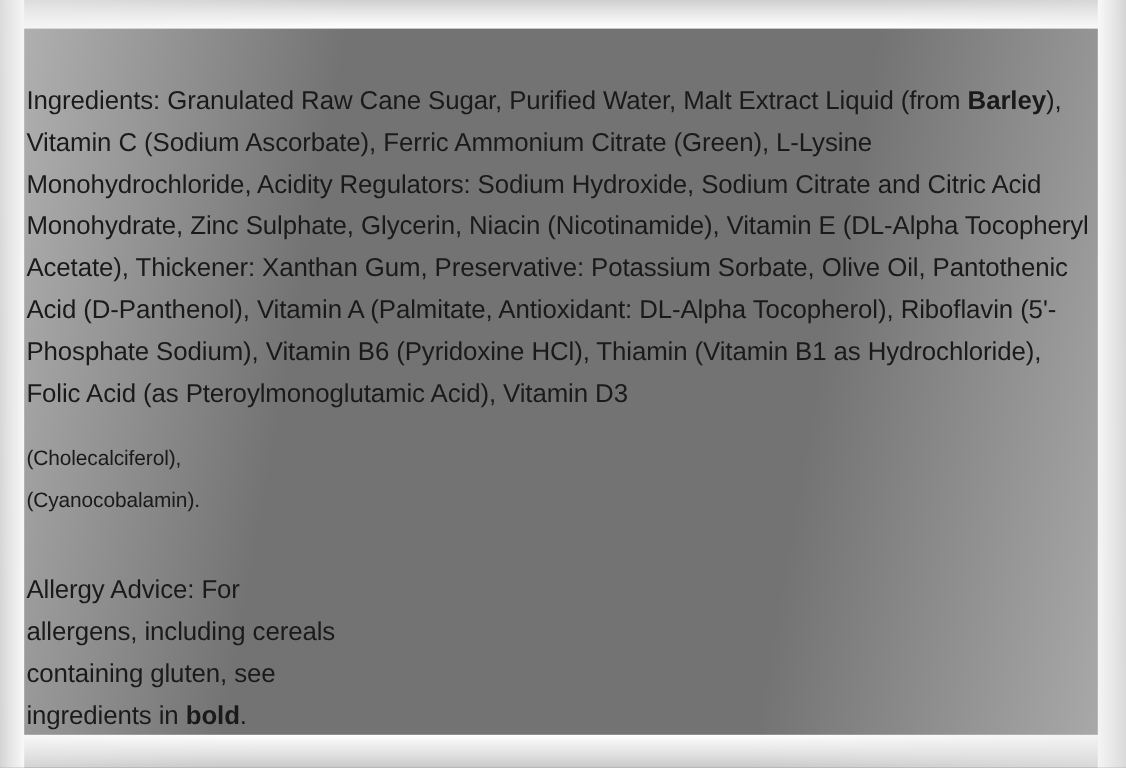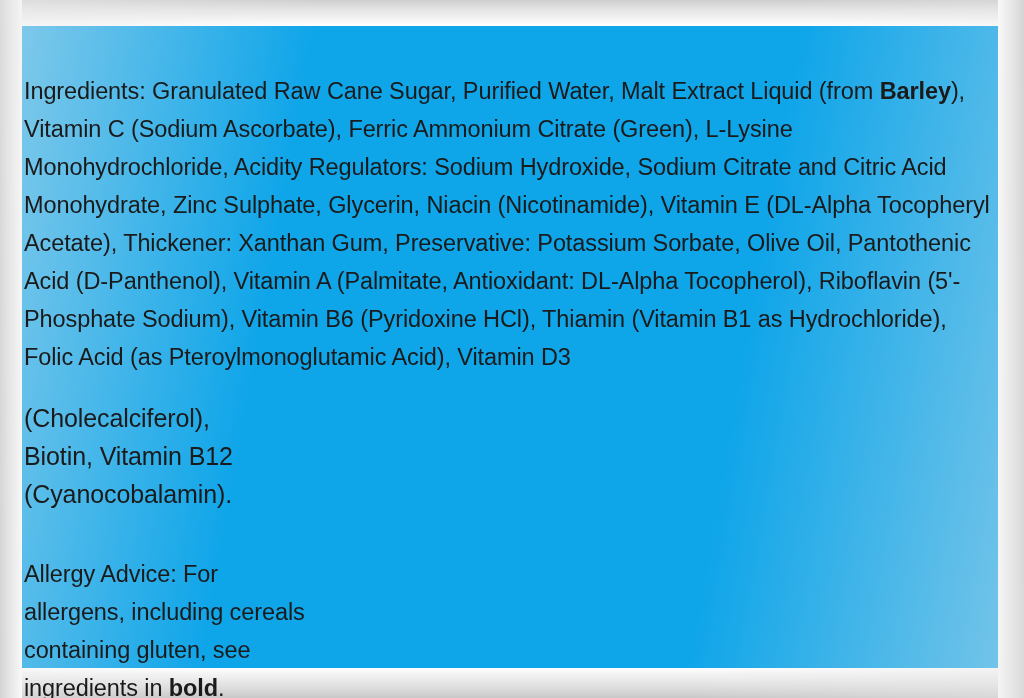--- a/index.html
+++ b/index.html
@@ -5,21 +5,21 @@
   html, body {
     margin: 0;
     padding: 0;
     background: #ffffff;
   }
   #page {
     position: relative;
     width: 1024px;
     height: 698px;
     overflow: hidden;
-    background: #0ea5e9;
+    background: #737373;
     font-family: "Liberation Sans", sans-serif;
   }
 
   
   .edge-top {
     position: absolute;
     left: 0; right: 0; top: 0;
     height: 26px;
     background: linear-gradient(to bottom, #cfcfcf 0%, #e3e3e3 35%, #f7f7f7 80%, #ffffff 100%);
     pointer-events: none;
@@ -64,21 +64,21 @@
   .ingredients {
     font-size: 23.5px;
     line-height: 38px;
     letter-spacing: -0.1px;
     max-width: 978px;
     text-align: left;
   }
   .ingredients b { font-weight: bold; }
 
   .tail {
-    font-size: 25px;
+    font-size: 19px;
     line-height: 38px;
     letter-spacing: -0.1px;
     margin-top: 0;
   }
 
   .allergy {
     margin-top: 42px;
     font-size: 23.5px;
     line-height: 38px;
     letter-spacing: -0.1px;
@@ -96,19 +96,18 @@
   <div class="edge-bottom"></div>
   <div class="edge-left"></div>
   <div class="edge-right"></div>
   <div class="sheen"></div>
 
   <div class="content">
 
     <p class="ingredients"><span>Ingredients:</span><span> Granulated Raw Cane Sugar, Purified Water, Malt Extract Liquid (from </span><b>Barley</b><span>), Vitamin C (Sodium Ascorbate), Ferric Ammonium Citrate (Green), L-Lysine Monohydrochloride, Acidity Regulators: Sodium Hydroxide, Sodium Citrate and Citric Acid Monohydrate, Zinc Sulphate, Glycerin, Niacin (Nicotinamide), Vitamin E (DL-Alpha Tocopheryl Acetate), Thickener: Xanthan Gum, Preservative: Potassium Sorbate, Olive Oil, Pantothenic Acid (D-Panthenol), Vitamin A (Palmitate, Antioxidant: DL-Alpha Tocopherol), Riboflavin (5'-Phosphate Sodium), Vitamin B6 (Pyridoxine HCl), Thiamin (Vitamin B1 as Hydrochloride), Folic Acid (as Pteroylmonoglutamic Acid), Vitamin D3</span></p>
 
     <div class="tail">(Cholecalciferol),</div>
-    <div class="tail">Biotin, Vitamin B12</div>
     <div class="tail">(Cyanocobalamin).</div>
 
     <p class="allergy"><span class="label">Allergy Advice:</span><span> For allergens, including cereals containing gluten, see ingredients in </span><span class="bold-word">bold</span><span>.</span></p>
 
   </div>
 </div>
 
 </body></html>

